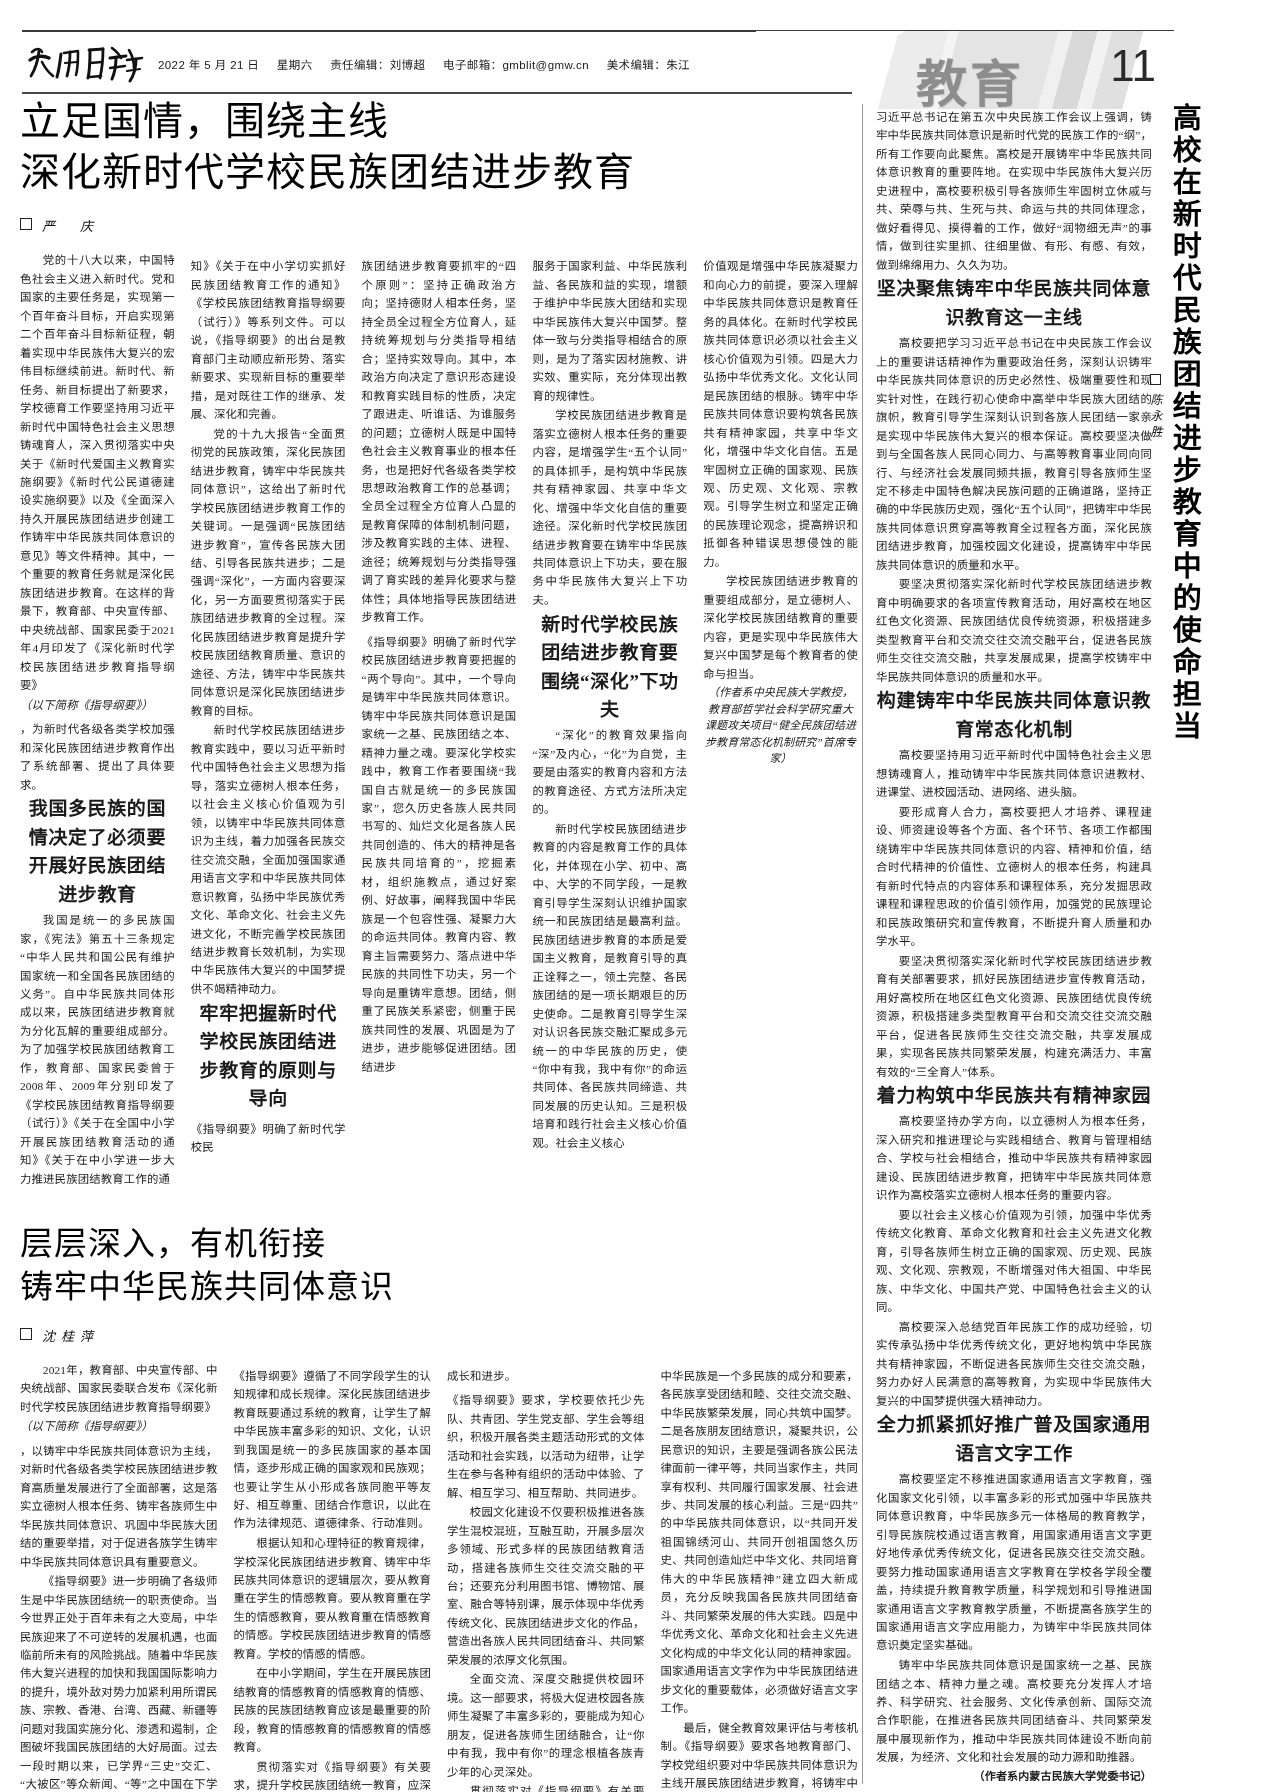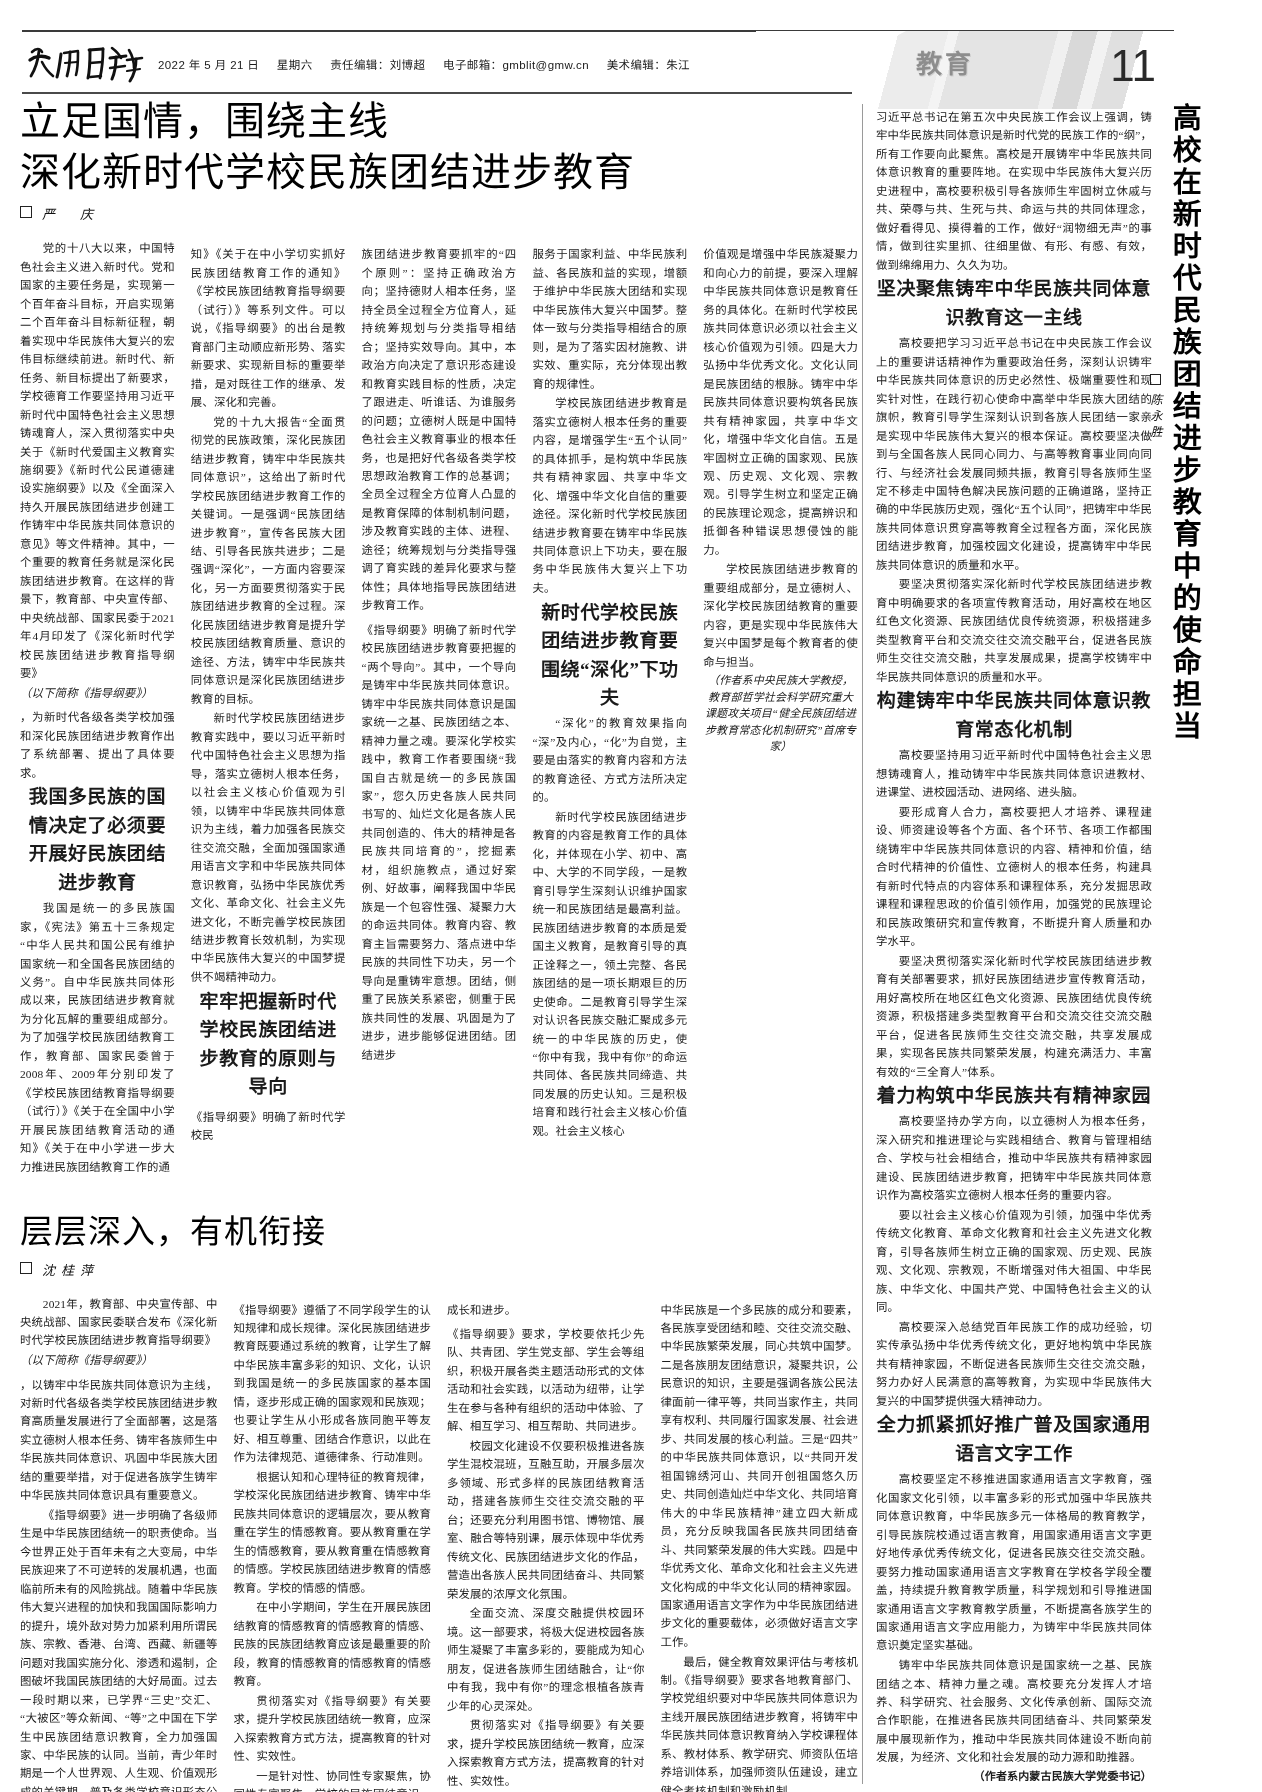--- a/index.html
+++ b/index.html
@@ -61,21 +61,21 @@
         #ffffff 374px, #ffffff 418px);
   }
   .banner-diag {
     position: absolute; left: 0; top: 0; width: 190px; height: 78px;
     background: #fff;
     clip-path: polygon(0 0, 150px 0, 0 78px);
   }
   .banner-title {
     position: absolute; left: 160px; top: 12px;
     font-family: "Liberation Serif", "DejaVu Serif", serif;
-    font-weight: bold; font-size: 26px; color: #8d8d8d;
+    font-weight: bold; font-size: 51px; color: #8d8d8d;
     letter-spacing: 3px;
     text-shadow: 1px 1px 0 #cfcfcf;
   }
   .banner-pageno {
     position: absolute; right: 18px; top: 10px;
     font-family: "Liberation Sans", "DejaVu Sans", sans-serif;
     font-size: 44px; color: #2a2a2a; font-weight: 400;
   }
 
   
@@ -99,21 +99,21 @@
     font-weight: normal;
     color: #000;
     letter-spacing: 1px;
     line-height: 1.28;
   }
   .headline.h-main { font-size: 40px; }
   .headline.h-main .l2 { font-size: 40px; }
   .headline.h-second { font-size: 33px; }
   .byline {
     font-family: "Liberation Serif", "DejaVu Serif", serif;
-    font-size: 13px; color: #111; margin-top: 6px;
+    font-size: 13px; color: #111; margin-top: 18px;
     letter-spacing: 3px;
   }
   .byline .sq {
     display:inline-block; width:10px; height:10px;
     border:1.4px solid #222; margin-right: 10px; vertical-align: 1px;
   }
   .byline .nm { font-style: italic; letter-spacing: 6px; }
 
   
   .colset {
@@ -270,20 +270,21 @@
               <p class="noind">价值观是增强中华民族凝聚力和向心力的前提，要深入理解中华民族共同体意识是教育任务的具体化。在新时代学校民族共同体意识必须以社会主义核心价值观为引领。四是大力弘扬中华优秀文化。文化认同是民族团结的根脉。铸牢中华民族共同体意识要构筑各民族共有精神家园，共享中华文化，增强中华文化自信。五是牢固树立正确的国家观、民族观、历史观、文化观、宗教观。引导学生树立和坚定正确的民族理论观念，提高辨识和抵御各种错误思想侵蚀的能力。</p>
               <p>学校民族团结进步教育的重要组成部分，是立德树人、深化学校民族团结教育的重要内容，更是实现中华民族伟大复兴中国梦是每个教育者的使命与担当。</p>
               <p class="attrib">（作者系中央民族大学教授，教育部哲学社会科学研究重大课题攻关项目“健全民族团结进步教育常态化机制研究”首席专家）</p>
             </div>
         </div>
       </div>
 
       <div style="margin-top:34px;">
         <div class="headline h-second">
           <div>层层深入，有机衔接</div>
+          <div>铸牢中华民族共同体意识</div>
         </div>
         <div class="byline">
           <span class="sq"></span><span class="nm">沈桂萍</span>
         </div>
         <div class="colset" style="margin-top:16px;">
           <div class="col"><p>2021年，教育部、中央宣传部、中央统战部、国家民委联合发布《深化新时代学校民族团结进步教育指导纲要》</p><span class="ital">（以下简称《指导纲要》）</span><p class="noind">，以铸牢中华民族共同体意识为主线，对新时代各级各类学校民族团结进步教育高质量发展进行了全面部署，这是落实立德树人根本任务、铸牢各族师生中华民族共同体意识、巩固中华民族大团结的重要举措，对于促进各族学生铸牢中华民族共同体意识具有重要意义。</p><p>《指导纲要》进一步明确了各级师生是中华民族团结统一的职责使命。当今世界正处于百年未有之大变局，中华民族迎来了不可逆转的发展机遇，也面临前所未有的风险挑战。随着中华民族伟大复兴进程的加快和我国国际影响力的提升，境外敌对势力加紧利用所谓民族、宗教、香港、台湾、西藏、新疆等问题对我国实施分化、渗透和遏制，企图破坏我国民族团结的大好局面。过去一段时期以来，已学界“三史”交汇、“大被区”等众新闻、“等”之中国在下学生中民族团结意识教育，全力加强国家、中华民族的认同。当前，青少年时期是一个人世界观、人生观、价值观形成的关键期，普及各类学校意识形态公分裂斗争的主阵地。《指导纲要》要求各级各类学校通过专题教育、主题班队会、“国旗下的演讲”等活动，讲述中华民族团结统一的历史传统，讲述近现代以来各族先辈投身中国革命、中华民族共同走向繁荣昌盛历史的故事，引导各族学生认识中华民族的共同体意义重大而深远。</p></div>
           <div class="col">
               <p class="noind">《指导纲要》遵循了不同学段学生的认知规律和成长规律。深化民族团结进步教育既要通过系统的教育，让学生了解中华民族丰富多彩的知识、文化，认识到我国是统一的多民族国家的基本国情，逐步形成正确的国家观和民族观；也要让学生从小形成各族同胞平等友好、相互尊重、团结合作意识，以此在作为法律规范、道德律条、行动准则。</p>
               <p>根据认知和心理特征的教育规律，学校深化民族团结进步教育、铸牢中华民族共同体意识的逻辑层次，要从教育重在学生的情感教育。要从教育重在学生的情感教育，要从教育重在情感教育的情感。学校民族团结进步教育的情感教育。学校的情感的情感。</p>
               <p>在中小学期间，学生在开展民族团结教育的情感教育的情感教育的情感、民族的民族团结教育应该是最重要的阶段，教育的情感教育的情感教育的情感教育。</p>

